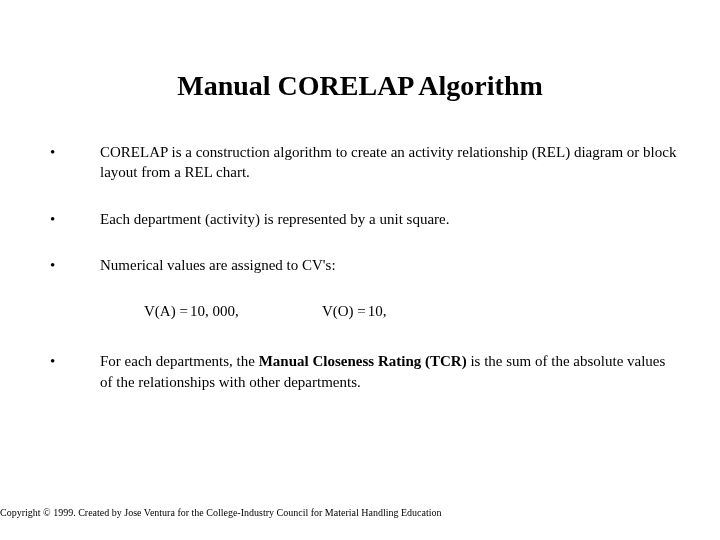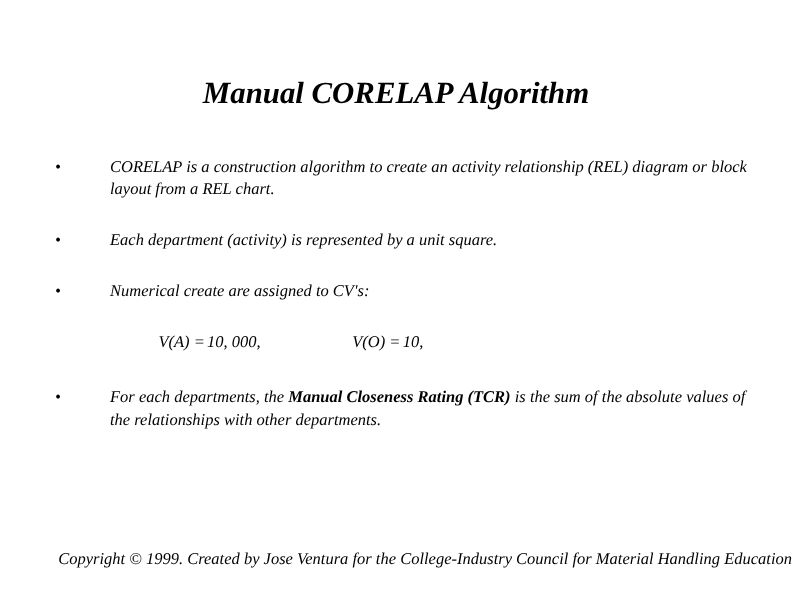--- a/index.html
+++ b/index.html
@@ -10,21 +10,20 @@
     background: #ffffff;
     font-family: "Times New Roman", Times, serif;
     color: #000;
   }
   .slide {
     box-sizing: border-box;
     width: 720px;
     height: 540px;
     padding: 40px 40px 20px 40px;
     position: relative;
-    font-style: italic;
   }
   .title {
     text-align: center;
     font-size: 28px;
     font-weight: bold;
     margin-top: 30px;
     margin-bottom: 40px;
   }
   .bullets {
     font-size: 15px;
@@ -67,22 +66,22 @@
     padding-right: 14px;
   }
   .values td.spacer {
     width: 60px;
   }
   .footer {
     position: absolute;
     left: 0;
     right: 0;
     bottom: 22px;
-    text-align: right;
-    font-size: 15px;
+    text-align: left;
+    font-size: 10px;
   }
 </style>
 </head>
 <body>
 
 <div class="slide">
 
   <div class="title">Manual CORELAP Algorithm</div>
 
   <div class="bullets">
@@ -92,21 +91,21 @@
       <div class="text">CORELAP is a construction algorithm to create an activity relationship (REL) diagram or block layout from a REL chart.</div>
     </div>
 
     <div class="bullet">
       <div class="dot">•</div>
       <div class="text">Each department (activity) is represented by a unit square.</div>
     </div>
 
     <div class="bullet">
       <div class="dot">•</div>
-      <div class="text">Numerical create are assigned to CV's:</div>
+      <div class="text">Numerical values are assigned to CV's:</div>
     </div>
 
     <div class="values">
       <table>
         <tbody>
             <tr>
           <td class="eq">V(A) =</td>
           <td class="num">10, 000,</td>
           <td class="spacer"></td>
           <td class="eq">V(O) =</td>

